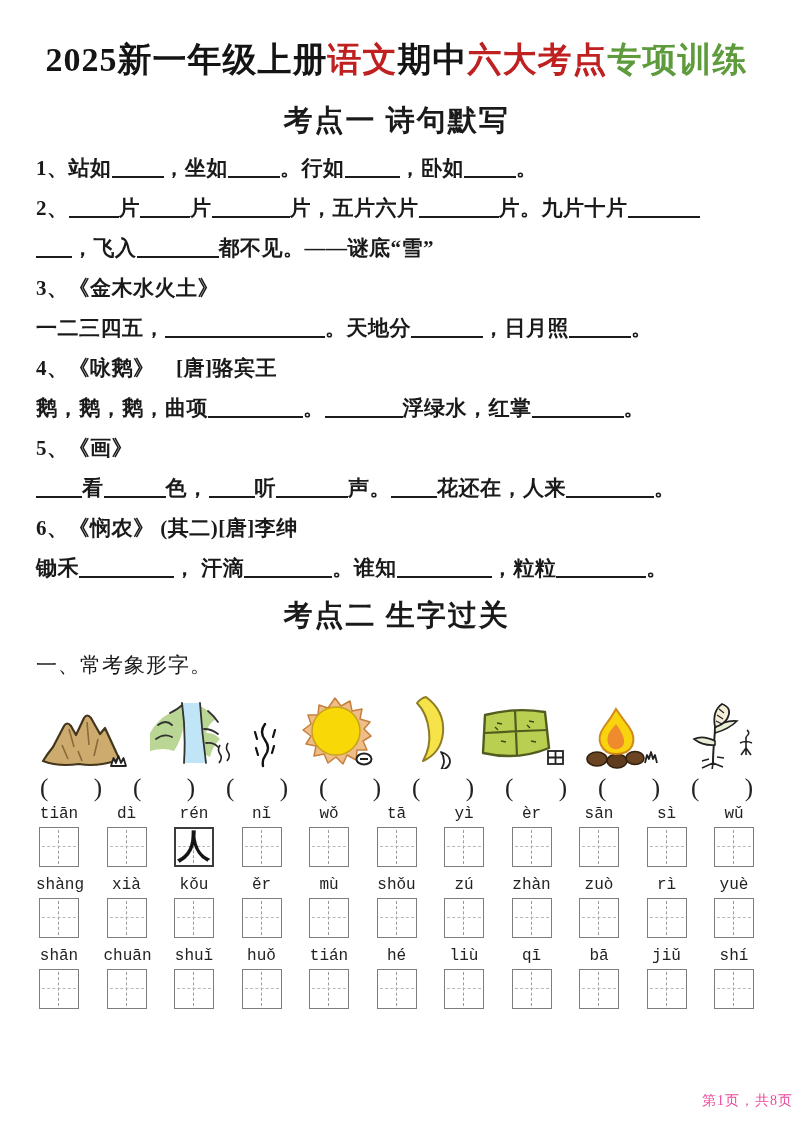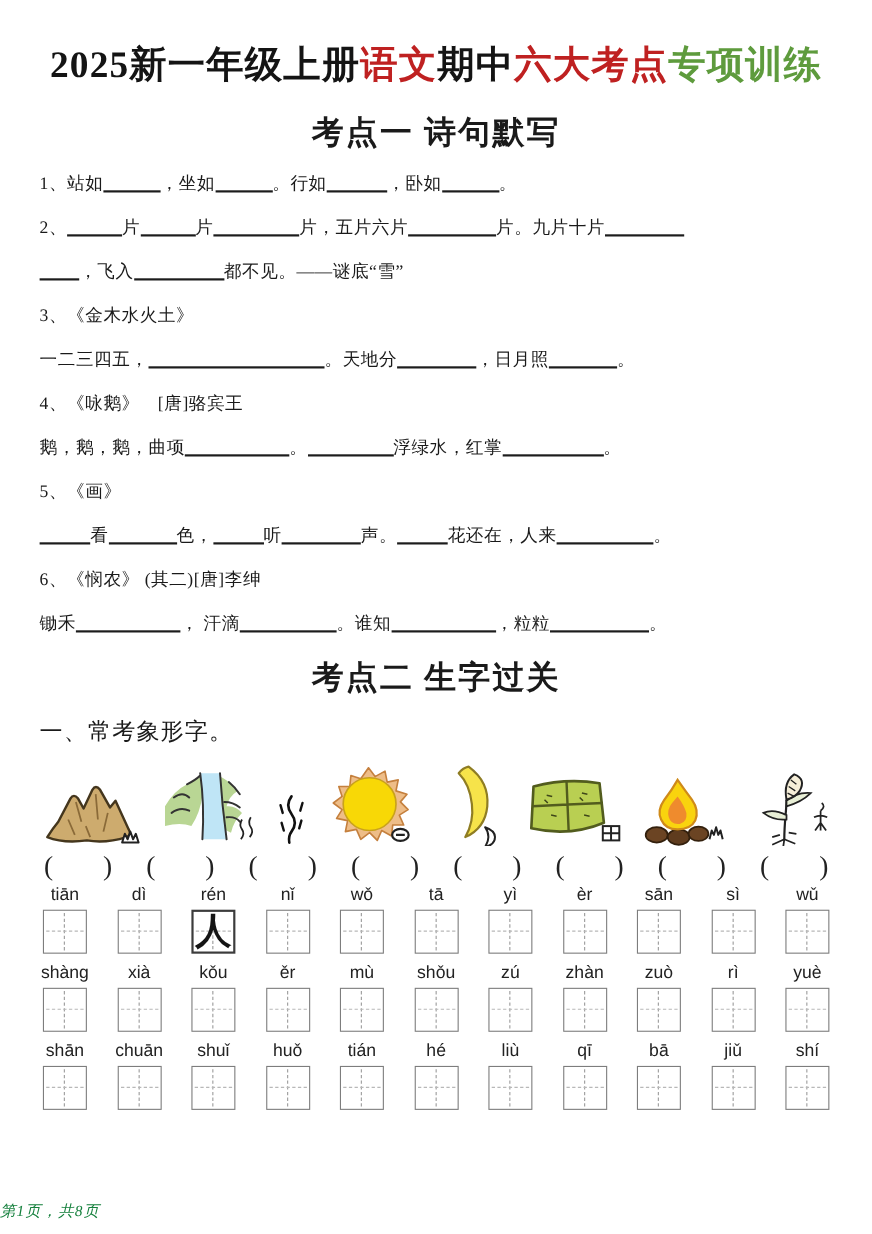--- a/index.html
+++ b/index.html
@@ -15,37 +15,37 @@
     color:#1a1a1a;
   }
   .title{
     font-size:34px;font-weight:900;text-align:center;
     letter-spacing:1px;line-height:1.2;margin-bottom:20px;white-space:nowrap;
   }
   .sec-heading{
     font-size:29px;font-weight:700;text-align:center;margin:4px 0 15px 0;letter-spacing:2px;
   }
   .qwrap{margin-bottom:2px;}
-  .qline{font-size:16px;line-height:24px;margin-bottom:16px;letter-spacing:.5px;white-space:nowrap;}
+  .qline{font-size:21px;line-height:24px;margin-bottom:16px;letter-spacing:.5px;white-space:nowrap;font-weight:bold;}
   .blank{
     display:inline-block;height:.85em;
     border-bottom:2px solid #1c1c1c;vertical-align:-3px;
   }
   .sub-label{font-size:21px;margin:8px 0 2px 0;letter-spacing:1px;}
   .picto-row{display:flex;justify-content:space-between;align-items:flex-end;height:82px;margin:8px 2px 2px 2px;}
   .picto{display:flex;align-items:flex-end;}
   .bracket-row{display:flex;justify-content:space-between;margin:4px 4px 0 4px;}
   .pair{width:62px;display:flex;justify-content:space-between;font-size:25px;color:#222;}
   .pair span{line-height:30px;}
   .pinyin-label-line{font-size:21px;margin:14px 0 0 0;letter-spacing:1px;}
   .unit-heading{font-size:17px;text-align:center;margin:10px 0 6px 0;font-weight:500;letter-spacing:1px;}
   .prow{display:flex;justify-content:space-between;margin-bottom:7px;}
   .pcol{width:46px;}
   .plabel{
-    font-family:Liberation Sans, sans-serif;
+    font-family:Liberation Mono, monospace;
     font-size:16px;color:#222;text-align:center;height:22px;line-height:22px;
   }
   .pbox{
     width:40px;height:40px;border:1.6px solid #7d7d7d;
     margin:2px auto 0 auto;position:relative;background:#fff;box-sizing:border-box;
   }
   .pbox::before{
     content:"";position:absolute;left:50%;top:2px;bottom:2px;
     border-left:1.5px dashed #9a9a9a;transform:translateX(-1px);
   }
@@ -53,22 +53,22 @@
     content:"";position:absolute;top:50%;left:2px;right:2px;
     border-top:1.5px dashed #b8b8b8;transform:translateY(-1px);
   }
   .pbox.filled{border-color:#3c3c3c;border-width:2px;}
   .pchar{
     position:absolute;left:0;top:0;right:0;bottom:0;z-index:2;
     display:flex;align-items:center;justify-content:center;
     font-size:33px;font-weight:700;color:#141414;
   }
   .footer{
-    position:absolute;bottom:12px;left:0;right:0;text-align:left;
-    font-size:14px;color:#15803d;letter-spacing:1px;font-style:italic;
+    position:absolute;bottom:12px;left:0;right:0;text-align:right;
+    font-size:14px;color:#ec4899;letter-spacing:1px;
   }
 </style>
 </head>
 <body>
 
 <div class="page">
 
   <div class="title"><span style="color: rgb(20, 20, 20);">2025新一年级上册</span><span style="color: rgb(191, 33, 33);">语文</span><span style="color: rgb(20, 20, 20);">期中</span><span style="color: rgb(191, 33, 33);">六大考点</span><span style="color: rgb(94, 155, 61);">专项训练</span></div>
 
   <div class="sec-heading">考点一 诗句默写</div>

